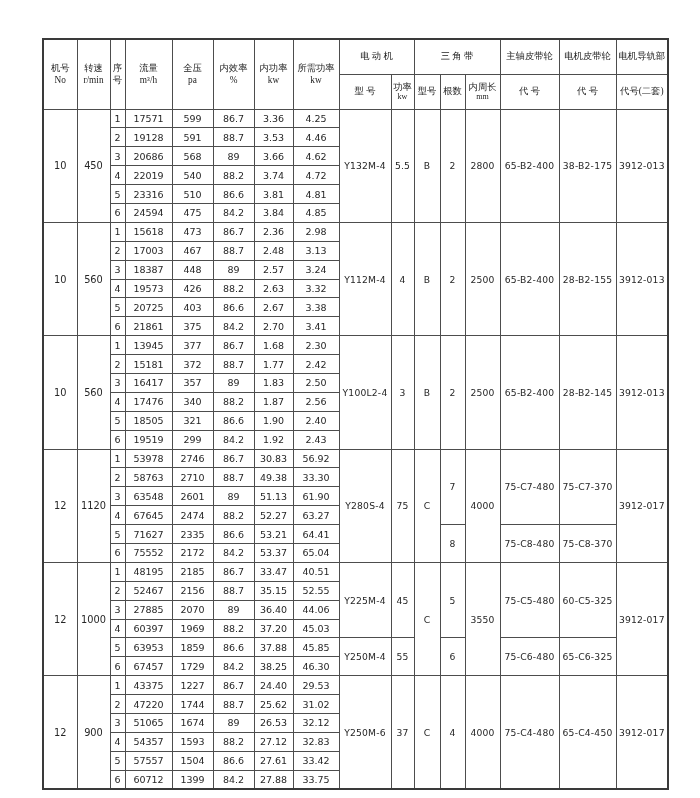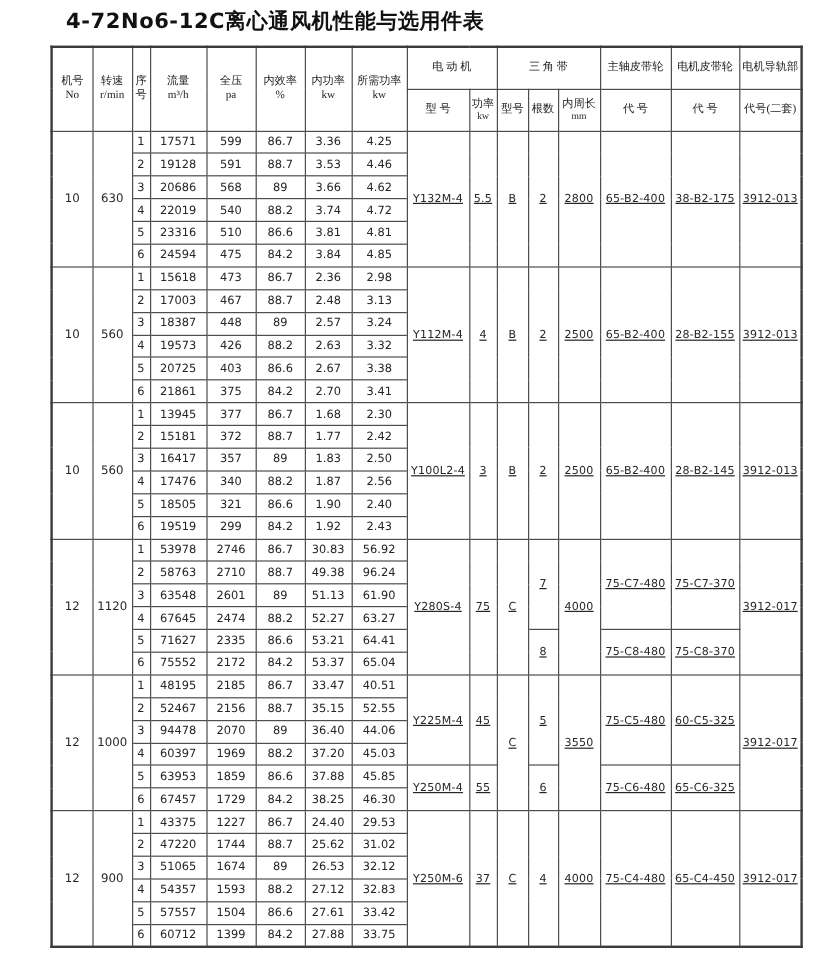--- a/index.html
+++ b/index.html
@@ -8,27 +8,26 @@
   .title{position:absolute;left:55px;top:5px;margin:0;font-size:17.5px;font-weight:bold;color:#111;letter-spacing:0.5px;white-space:nowrap;}
   table.spec{position:absolute;left:42px;top:38px;width:625px;border-collapse:collapse;table-layout:fixed;border:2px solid #3a3a3a;}
   th,td{border:1px solid #4d4d4d;text-align:center;vertical-align:middle;padding:0;font-weight:normal;overflow:hidden;white-space:nowrap;}
   thead tr{height:35px;}
   thead th{font-size:9.3px;color:#222;line-height:1.35;font-family:Liberation Serif, serif;}
   tbody tr{height:18.9px;}
   tbody td{font-size:9.5px;color:#262626;}
   .hl{display:block;}
   .hl-sm{display:block;font-size:8px;line-height:1.1;}
   .group-cell{font-size:9.8px;}
-  .right-cell{font-size:9.2px;letter-spacing:0.2px;text-decoration:underline;}
+  .right-cell{font-size:9.2px;letter-spacing:0.2px;}
 </style>
 </head>
 <body>
 
 <div class="page">
-  <h1 class="title">4-72No6-12C离心通风机性能与选用件表</h1>
 
   <table class="spec">
     <colgroup>
       <col style="width:34px">
         <col style="width:33px">
         <col style="width:15px">
       <col style="width:47px">
         <col style="width:41px">
         <col style="width:41px">
       <col style="width:39px">
@@ -95,21 +94,21 @@
           <span class="hl-sm">mm</span>
         </th>
         <th>代 号</th>
         <th>代 号</th>
         <th>代号(二套)</th>
       </tr>
     </thead>
     <tbody>
         <tr>
           <td rowspan="6" class="group-cell">10</td>
-          <td rowspan="6" class="group-cell">630</td>
+          <td rowspan="6" class="group-cell">450</td>
           <td>1</td>
           <td>17571</td>
           <td>599</td>
           <td>86.7</td>
           <td>3.36</td>
           <td>4.25</td>
           <td rowspan="6" class="right-cell">Y132M-4</td>
           <td rowspan="6" class="right-cell">5.5</td>
           <td rowspan="6" class="right-cell">B</td>
           <td rowspan="6" class="right-cell">2</td>
@@ -291,21 +290,21 @@
           <td rowspan="4" class="right-cell">75-C7-480</td>
           <td rowspan="4" class="right-cell">75-C7-370</td>
           <td rowspan="6" class="right-cell">3912-017</td>
         </tr>
         <tr>
           <td>2</td>
           <td>58763</td>
           <td>2710</td>
           <td>88.7</td>
           <td>49.38</td>
-          <td>96.24</td>
+          <td>33.30</td>
         </tr>
         <tr>
           <td>3</td>
           <td>63548</td>
           <td>2601</td>
           <td>89</td>
           <td>51.13</td>
           <td>61.90</td>
         </tr>
         <tr>
@@ -356,21 +355,21 @@
         <tr>
           <td>2</td>
           <td>52467</td>
           <td>2156</td>
           <td>88.7</td>
           <td>35.15</td>
           <td>52.55</td>
         </tr>
         <tr>
           <td>3</td>
-          <td>94478</td>
+          <td>27885</td>
           <td>2070</td>
           <td>89</td>
           <td>36.40</td>
           <td>44.06</td>
         </tr>
         <tr>
           <td>4</td>
           <td>60397</td>
           <td>1969</td>
           <td>88.2</td>

